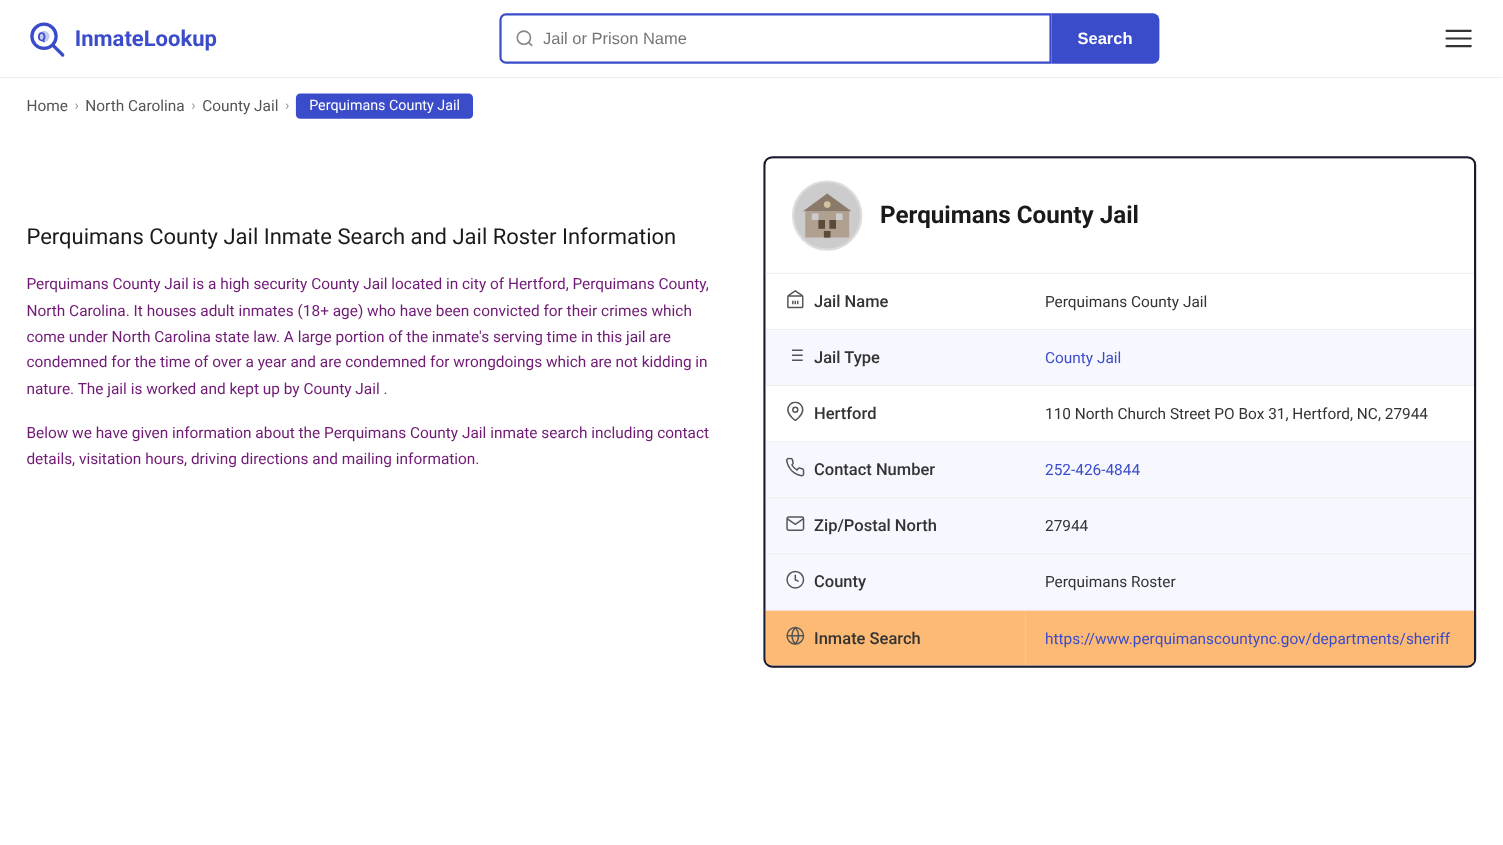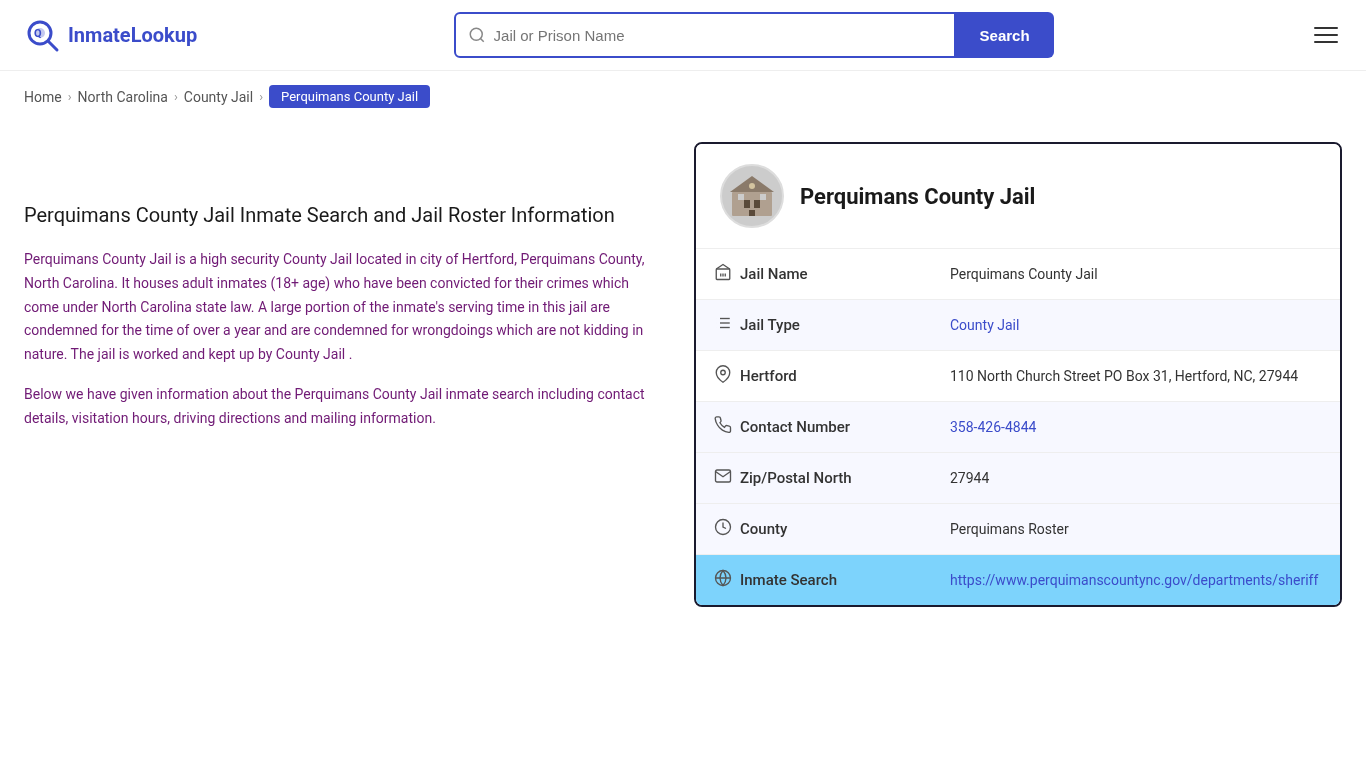--- a/index.html
+++ b/index.html
@@ -327,21 +327,21 @@
   </tr>
             <tr style="background: rgb(247, 248, 255);">
     <td class="label-col">
       <div class="info-label-cell">
         <span><svg width="18" height="18" viewBox="0 0 24 24" fill="none" stroke="#555" stroke-width="1.8">
                       <path d="M22 16.92v3a2 2 0 0 1-2.18 2 19.79 19.79 0 0 1-8.63-3.07A19.5 19.5 0 0 1 4.69 12 19.79 19.79 0 0 1 1.61 3.41 2 2 0 0 1 3.6 1.22h3a2 2 0 0 1 2 1.72 12.84 12.84 0 0 0 .7 2.81 2 2 0 0 1-.45 2.11L7.91 8.96a16 16 0 0 0 6.13 6.13l1.32-1.84a2 2 0 0 1 2.11-.45 12.84 12.84 0 0 0 2.81.7 2 2 0 0 1 1.72 2.02z"></path>
                     </svg></span>
         <span>Contact Number</span>
       </div>
     </td>
-    <td><a href="#" class="info-link">358-426-4844</a></td>
+    <td><a href="#" class="info-link">252-426-4844</a></td>
   </tr>
             <tr style="background: rgb(247, 248, 255);">
     <td class="label-col">
       <div class="info-label-cell">
         <span><svg width="18" height="18" viewBox="0 0 24 24" fill="none" stroke="#555" stroke-width="1.8">
                       <path d="M4 4h16c1.1 0 2 .9 2 2v12c0 1.1-.9 2-2 2H4c-1.1 0-2-.9-2-2V6c0-1.1.9-2 2-2z"></path>
                       <polyline points="22,6 12,13 2,6"></polyline>
                     </svg></span>
         <span>Zip/Postal North</span>
       </div>
@@ -353,21 +353,21 @@
       <div class="info-label-cell">
         <span><svg width="18" height="18" viewBox="0 0 24 24" fill="none" stroke="#555" stroke-width="1.8">
                       <circle cx="12" cy="12" r="10"></circle>
                       <polyline points="12,6 12,12 16,14"></polyline>
                     </svg></span>
         <span>County</span>
       </div>
     </td>
     <td><span class="info-value">Perquimans Roster</span></td>
   </tr>
-            <tr style="background: #7dd3fc;">
+            <tr style="background: #fdba74;">
     <td class="label-col">
       <div class="info-label-cell">
         <span><svg width="18" height="18" viewBox="0 0 24 24" fill="none" stroke="#555" stroke-width="1.8">
                       <circle cx="12" cy="12" r="10"></circle>
                       <line x1="2" y1="12" x2="22" y2="12"></line>
                       <path d="M12 2a15.3 15.3 0 0 1 4 10 15.3 15.3 0 0 1-4 10 15.3 15.3 0 0 1-4-10 15.3 15.3 0 0 1 4-10z"></path>
                     </svg></span>
         <span>Inmate Search</span>
       </div>
     </td>

